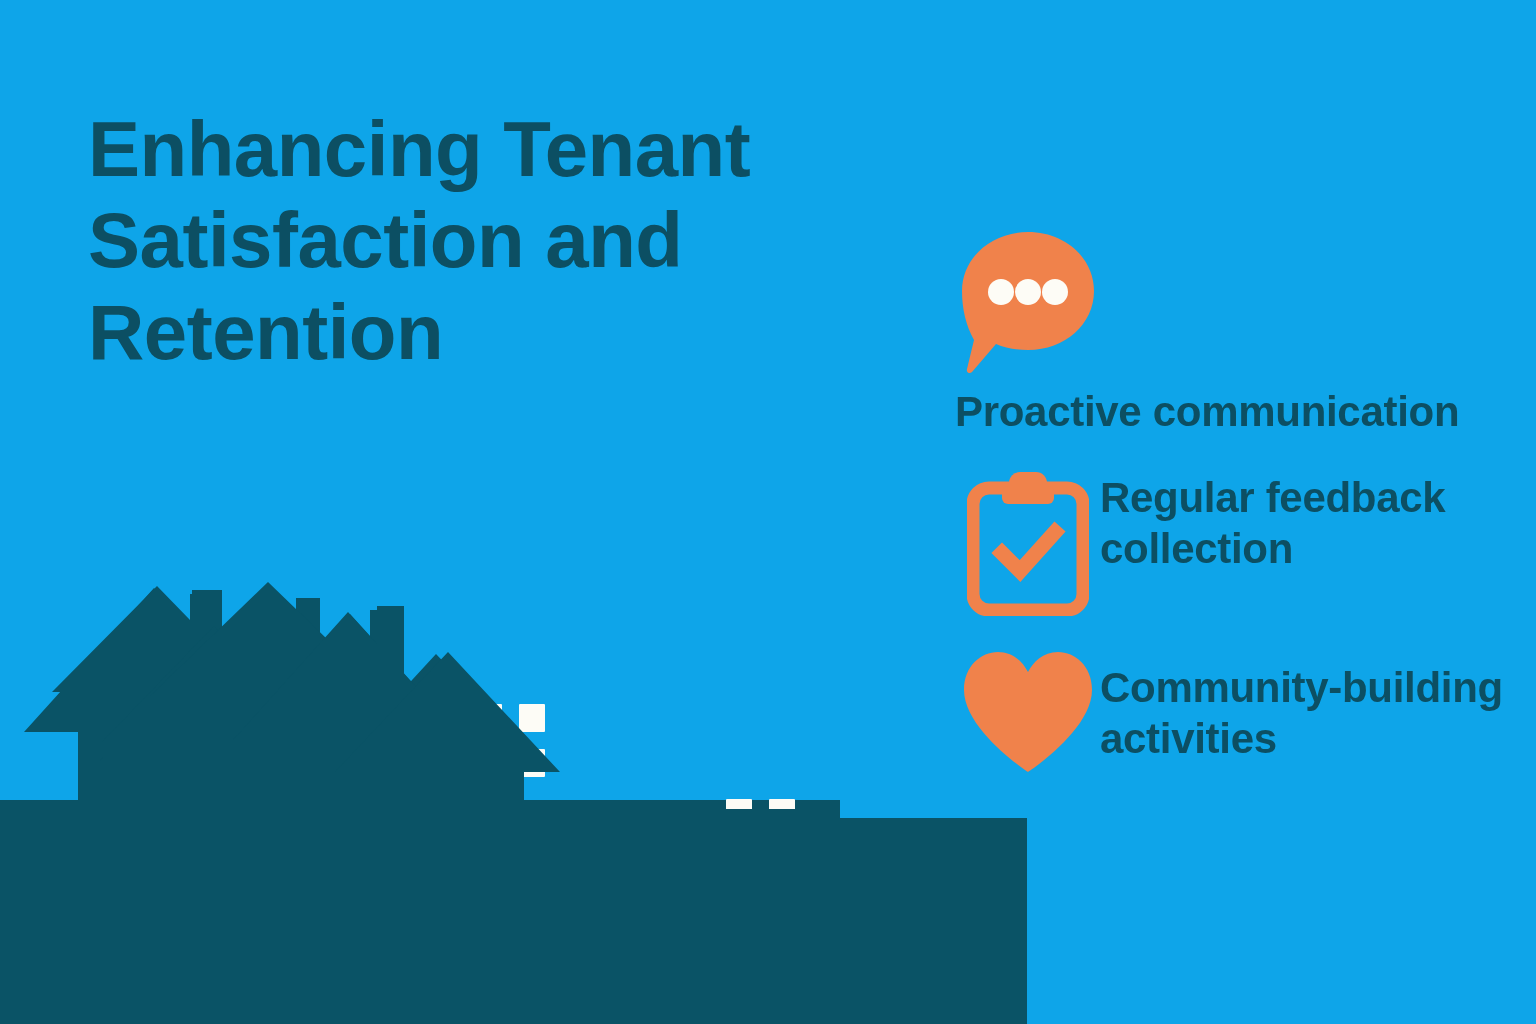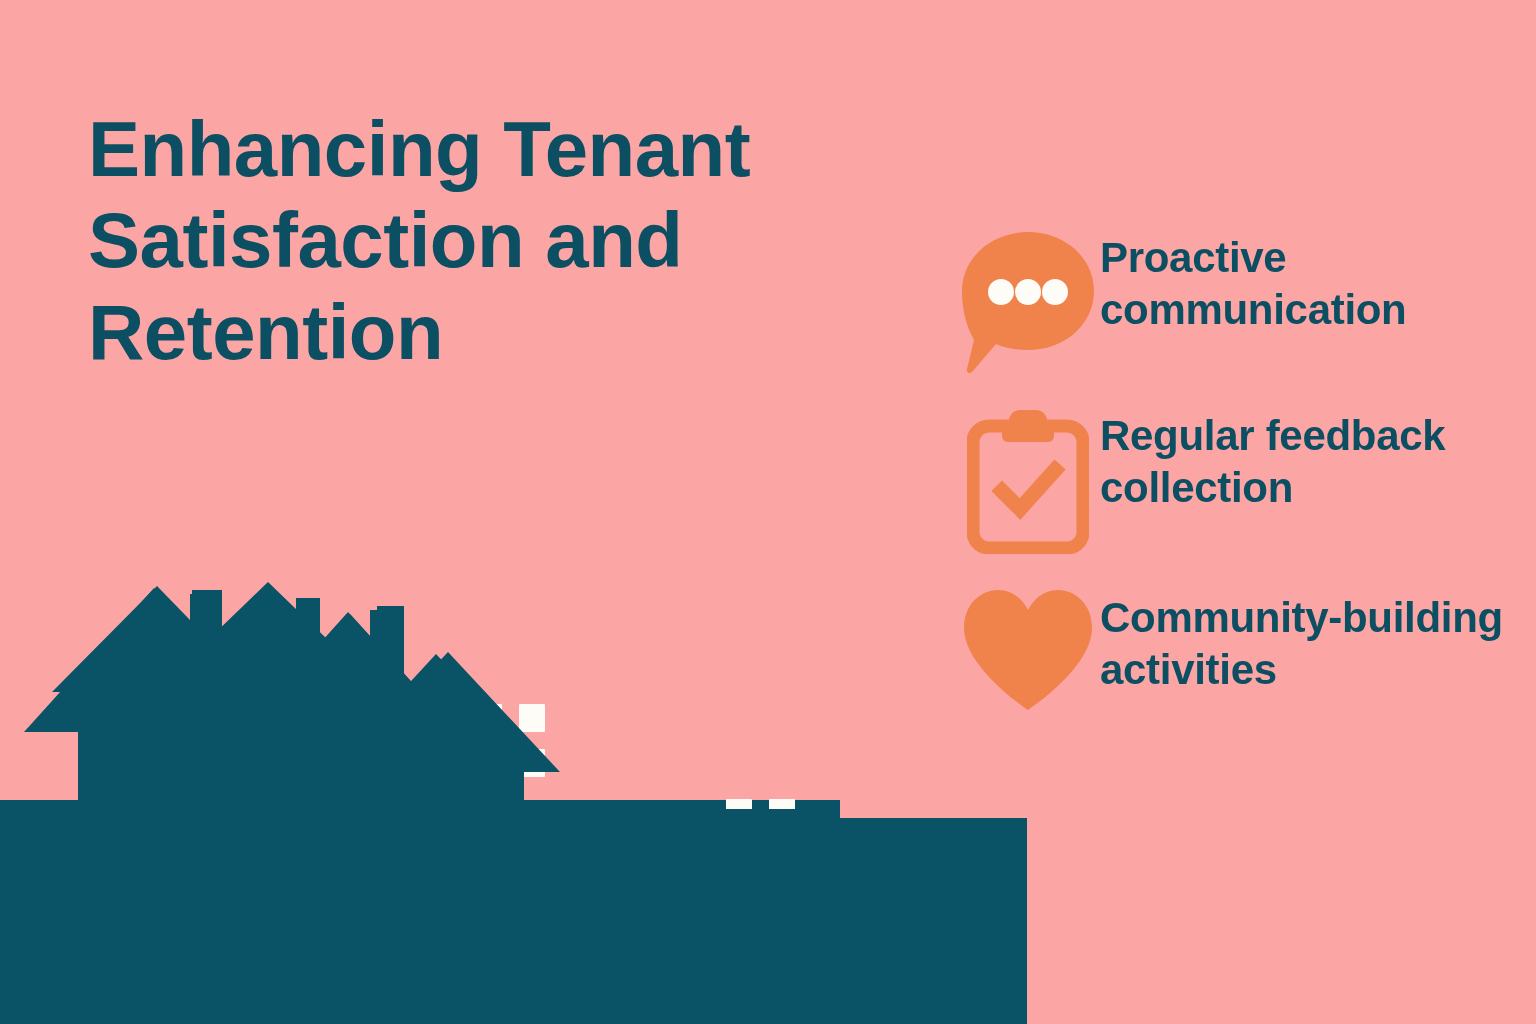--- a/index.html
+++ b/index.html
@@ -9,21 +9,21 @@
   body {
     width: 1536px;
     height: 1024px;
     overflow: hidden;
     font-family: "Liberation Sans", sans-serif;
   }
   #slide {
     position: relative;
     width: 1536px;
     height: 1024px;
-    background: #fca5a5;
+    background: #0ea5e9;
     overflow: hidden;
   }
 
   
   #title {
     position: absolute;
     left: 88px;
     top: 104px;
     width: 900px;
     font-size: 78px;
@@ -65,30 +65,30 @@
     flex: 1 1 auto;
     font-size: 42px;
     line-height: 1.23;
     font-weight: 700;
     color: #0C4F63;
     letter-spacing: -0.3px;
     padding-top: 2px;
     word-break: normal;
   }
 
-  #bullet-0 { margin-bottom: 32px; }
+  #bullet-0 { margin-bottom: 32px; flex-direction: column; }
   #bullet-1 { margin-bottom: 28px; justify-content: flex-end; }
 
   #bullet-0 .icon-wrap { padding-top: 8px; }
   #bullet-1 .icon-wrap { padding-top: 0px; }
   #bullet-2 .icon-wrap { padding-top: 6px; }
 
   #bullet-0 .b-text { margin-top: 8px; }
   #bullet-1 .b-text { margin-top: 0px; }
-  #bullet-2 .b-text { margin-top: 8px; }
+  #bullet-2 .b-text { margin-top: 16px; }
 </style>
 </head>
 <body>
 
 <div id="slide">
 
   <div id="title">Enhancing Tenant Satisfaction and Retention</div>
 
   <svg id="houses" viewBox="0 0 1040 460" preserveAspectRatio="none" xmlns="http://www.w3.org/2000/svg">
 

